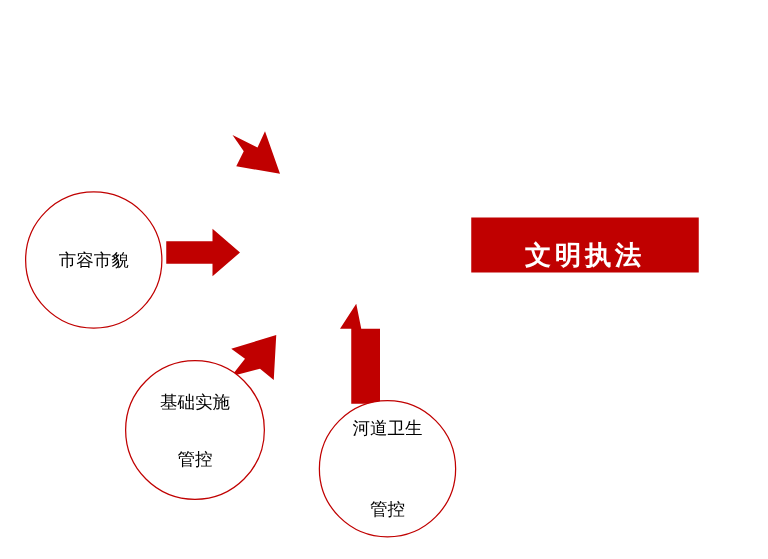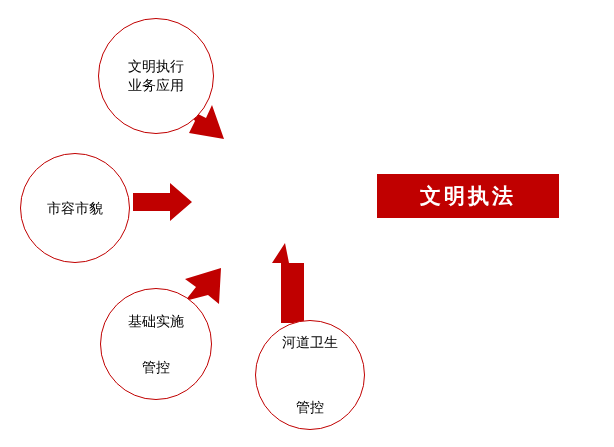--- a/index.html
+++ b/index.html
@@ -85,37 +85,33 @@
 
     <g>
       <polygon points="185,301 196,287 185,279 221,268 219,304 208,295" fill="#c00000"></polygon>
     </g>
 
     <g>
       <polygon points="289,263 304,263 304,323 281,323 281,263 272,263 285,243" fill="#c00000"></polygon>
     </g>
   </svg>
 
-  <div class="node node-outline" style="left:98px; top:18px; width:116px; height:116px;">
-    <span class="node-line">文明执行</span>
-    <span class="node-line">业务应用</span>
-  </div>
 
   <div class="node node-outline" style="left:20px; top:153px; width:110px; height:110px;">
     <span class="node-line">市容市貌</span>
   </div>
 
   <div class="node node-outline" style="left:100px; top:288px; width:112px; height:112px;gap:27px;">
     <span class="node-line">基础实施</span>
     <span class="node-line">管控</span>
   </div>
 
   <div class="node node-outline" style="left:255px; top:320px; width:110px; height:110px;gap:46px;">
     <span class="node-line">河道卫生</span>
     <span class="node-line">管控</span>
   </div>
 
 
-  <div class="banner" style="left:377px; top:174px; width:182px; height:44px;">
+  <div class="banner" style="left:377px; top:174px; width:182px; height:44px;align-items:flex-end;">
     <span>文明执法</span>
   </div>
 
 </div>
 
 </body></html>

